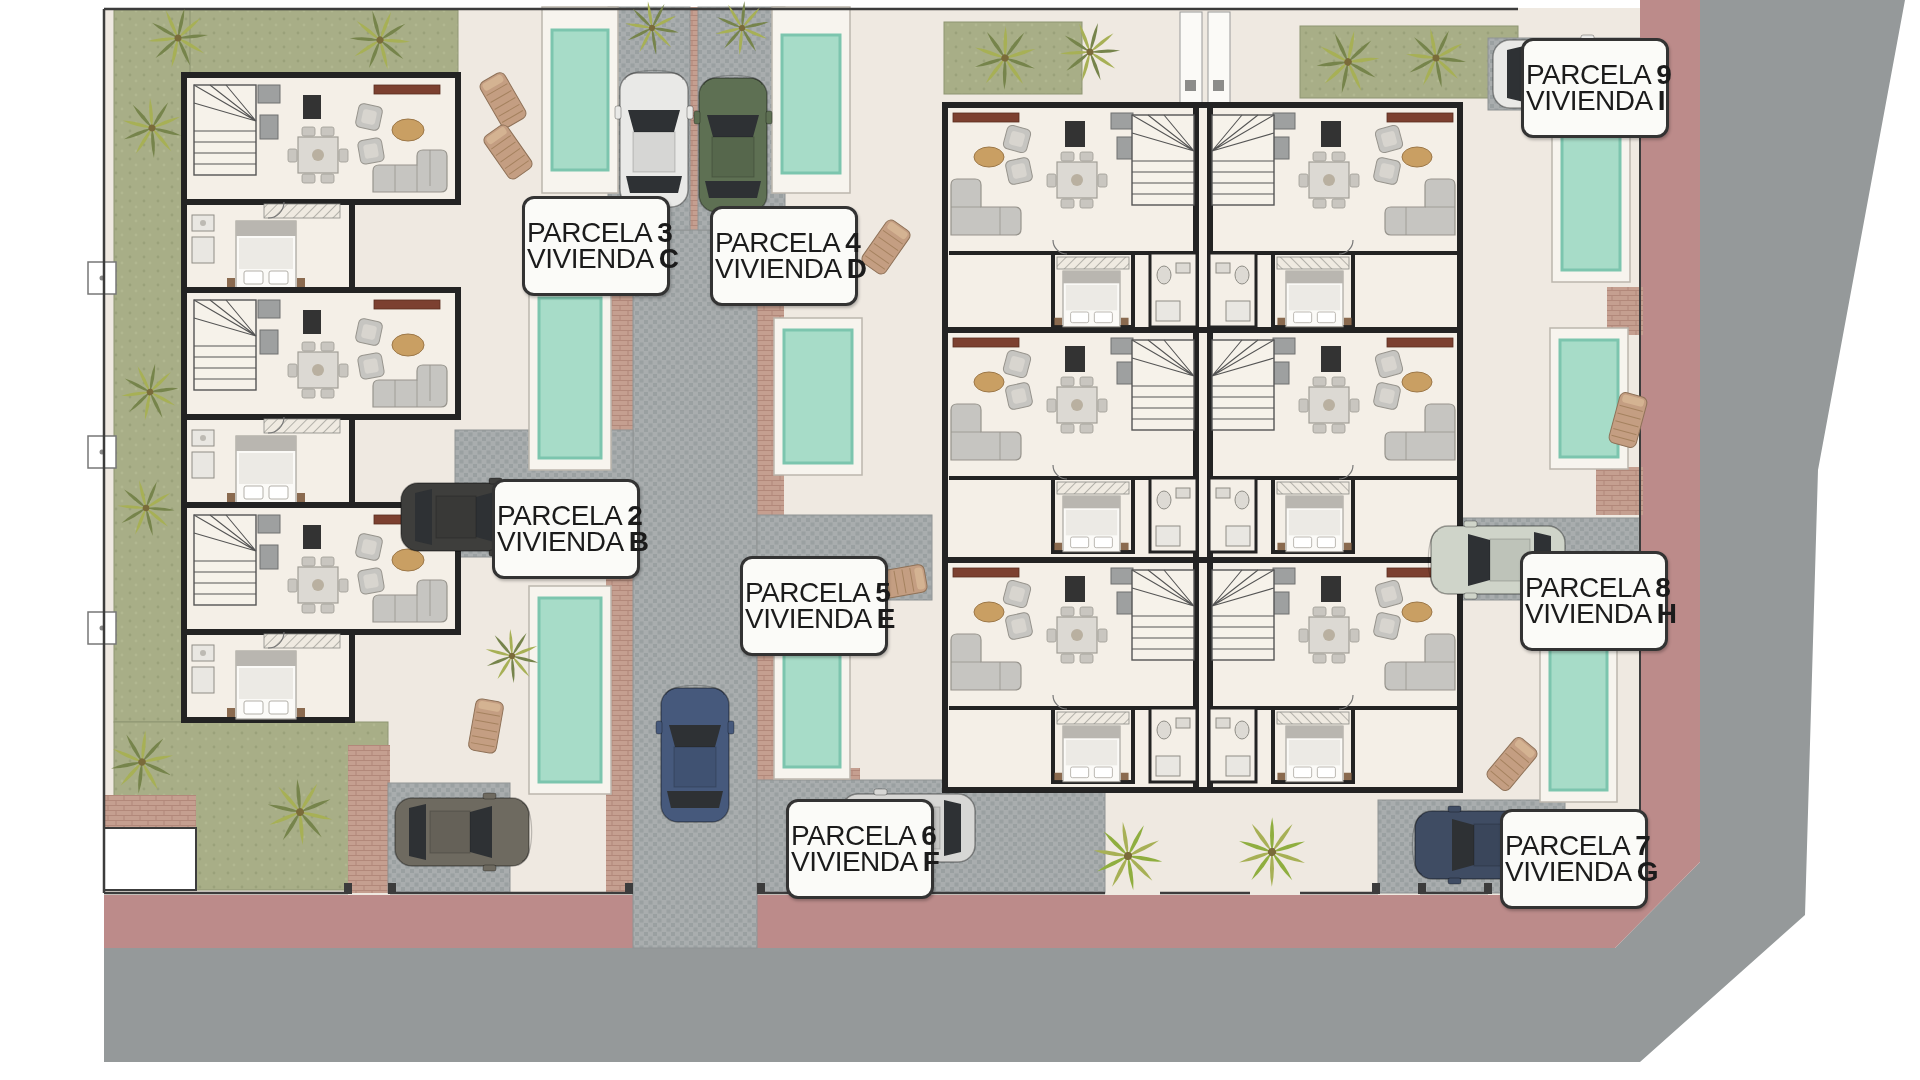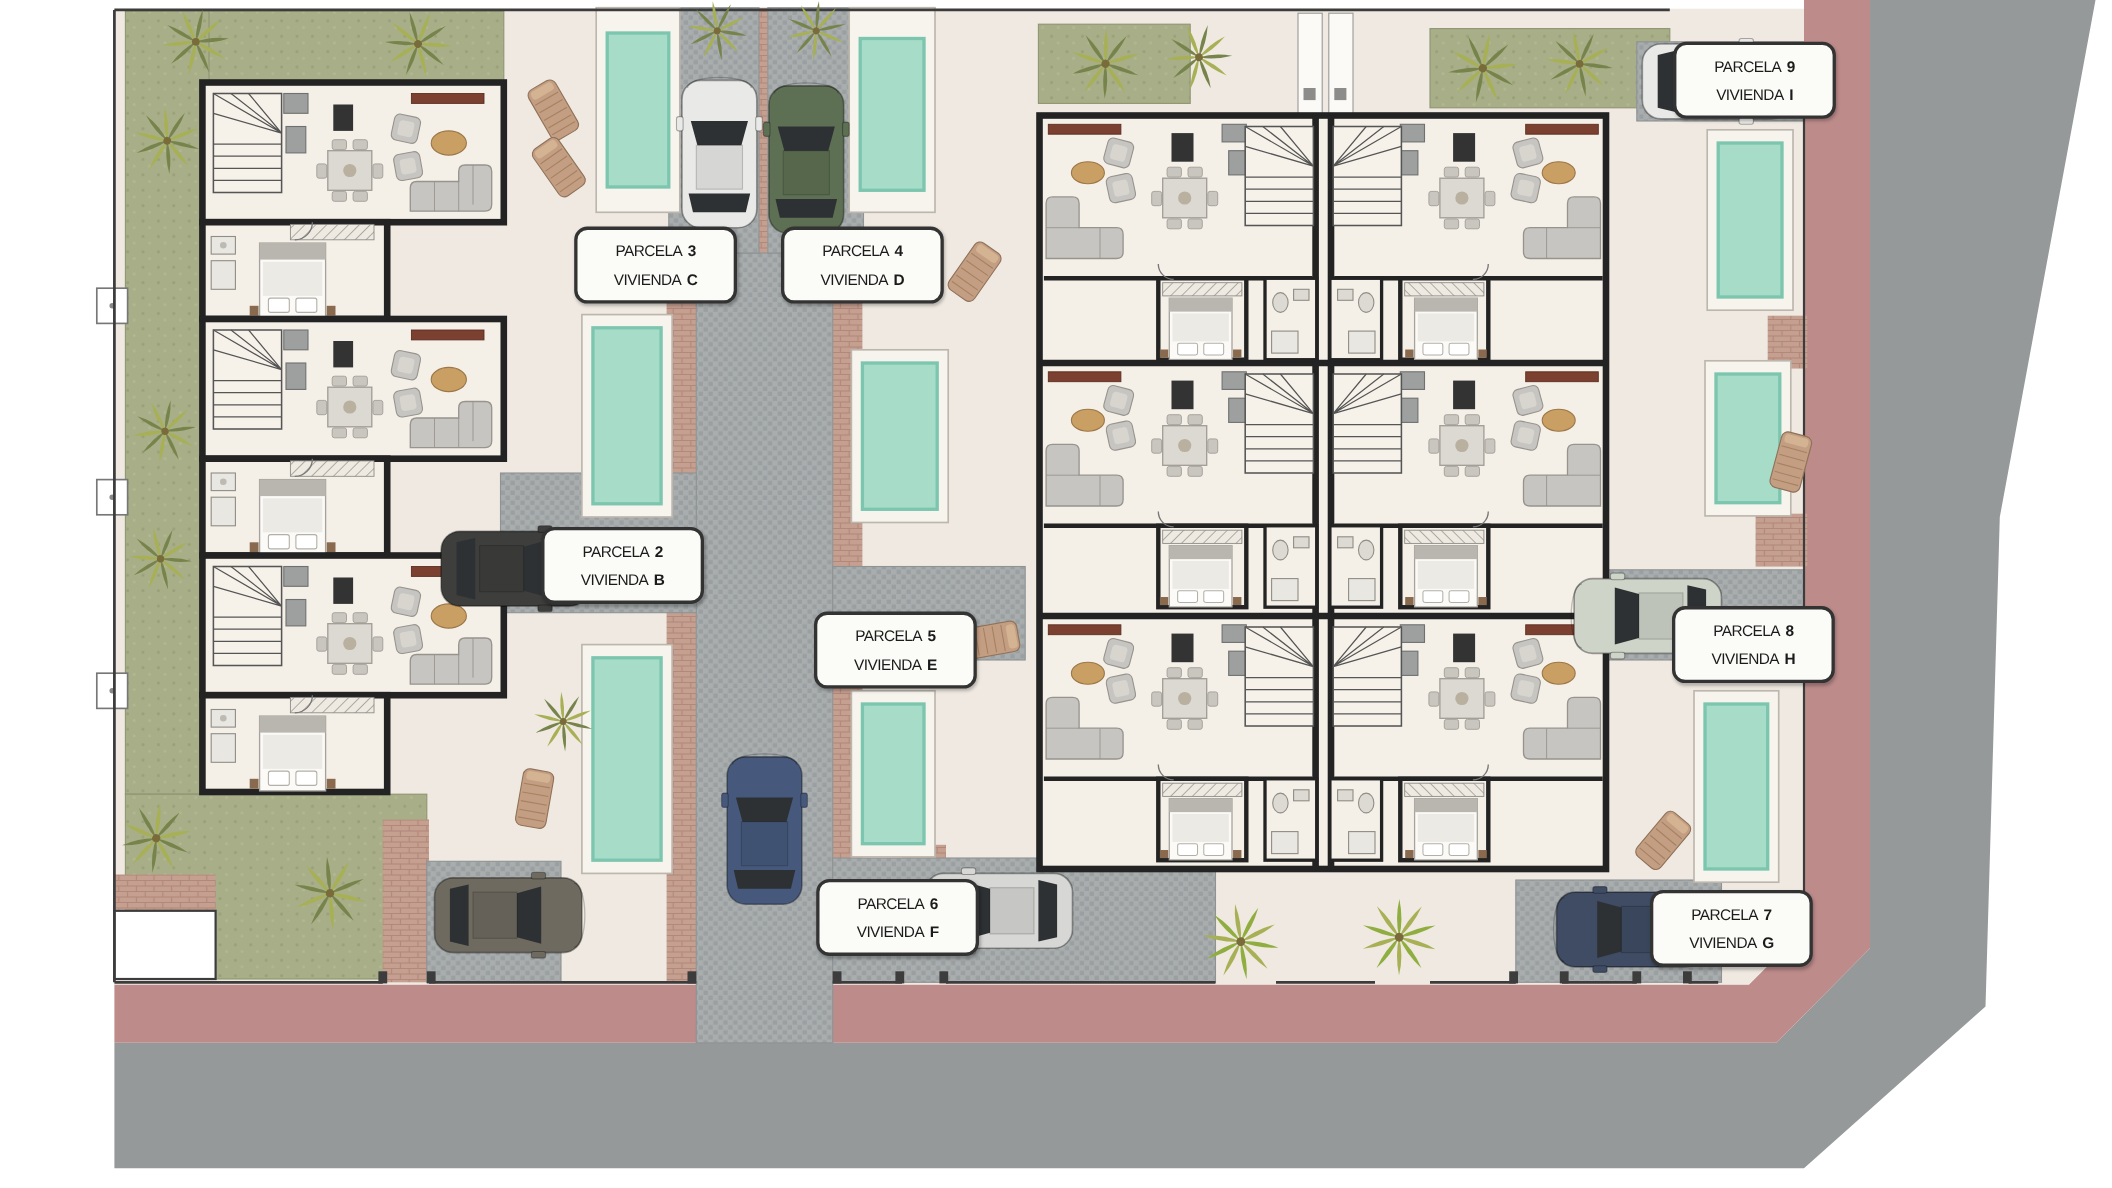--- a/index.html
+++ b/index.html
@@ -13,22 +13,22 @@
     --c-car_darkblue:#3f4c63; --c-car_gray:#6e6a60; --c-car_black:#3e3e3c; --c-car_lightgreen:#cfd4c9;
     --c-palm_dark:#76844b; --c-palm_light:#a7b055; --c-palm_bright:#8fae3f;
   }
   html,body{margin:0;padding:0;background:#fff;}
   .stage{position:relative;width:1920px;height:1080px;background:#ffffff;overflow:hidden;
          font-family:"Liberation Sans",sans-serif;}
   .stage svg{position:absolute;left:0;top:0;}
   .plan-label{
     position:absolute;width:148px;box-sizing:border-box;
     background:var(--c-label_bg);border:3px solid var(--c-label_border);border-radius:12px;
-    padding:6px 2px;text-align:center;color:var(--c-label_text);
-    font-size:14px;line-height:26px;letter-spacing:-0.5px;
+    padding:21px 2px;text-align:center;color:var(--c-label_text);
+    font-size:28px;line-height:26px;letter-spacing:-0.5px;
     box-shadow:1px 2px 3px rgba(0,0,0,.25);
   }
   .plan-label .lab-line{white-space:nowrap;}
   .plan-label b{font-weight:700;margin-left:5px;}
 </style>
 </head>
 <body>
 
 <div class="stage">
 
@@ -335,33 +335,33 @@
       <use href="#palm" transform="translate(1128,856) rotate(15) scale(1.15)"></use>
       <use href="#palm" transform="translate(1272,852) rotate(60) scale(1.15)"></use>
     </g>
   </g>
 </svg>
 
 <div class="plan-label" style="left:492px;top:479px">
   <div class="lab-line"><span>PARCELA</span><b>2</b></div>
   <div class="lab-line"><span>VIVIENDA</span><b>B</b></div>
 </div>
-<div class="plan-label" style="left:522px;top:206px">
+<div class="plan-label" style="left:522px;top:196px">
   <div class="lab-line"><span>PARCELA</span><b>3</b></div>
   <div class="lab-line"><span>VIVIENDA</span><b>C</b></div>
 </div>
 <div class="plan-label" style="left:710px;top:206px">
   <div class="lab-line"><span>PARCELA</span><b>4</b></div>
   <div class="lab-line"><span>VIVIENDA</span><b>D</b></div>
 </div>
 <div class="plan-label" style="left:740px;top:556px">
   <div class="lab-line"><span>PARCELA</span><b>5</b></div>
   <div class="lab-line"><span>VIVIENDA</span><b>E</b></div>
 </div>
-<div class="plan-label" style="left:742px;top:799px">
+<div class="plan-label" style="left:786px;top:799px">
   <div class="lab-line"><span>PARCELA</span><b>6</b></div>
   <div class="lab-line"><span>VIVIENDA</span><b>F</b></div>
 </div>
 <div class="plan-label" style="left:1500px;top:809px">
   <div class="lab-line"><span>PARCELA</span><b>7</b></div>
   <div class="lab-line"><span>VIVIENDA</span><b>G</b></div>
 </div>
 <div class="plan-label" style="left:1520px;top:551px">
   <div class="lab-line"><span>PARCELA</span><b>8</b></div>
   <div class="lab-line"><span>VIVIENDA</span><b>H</b></div>

